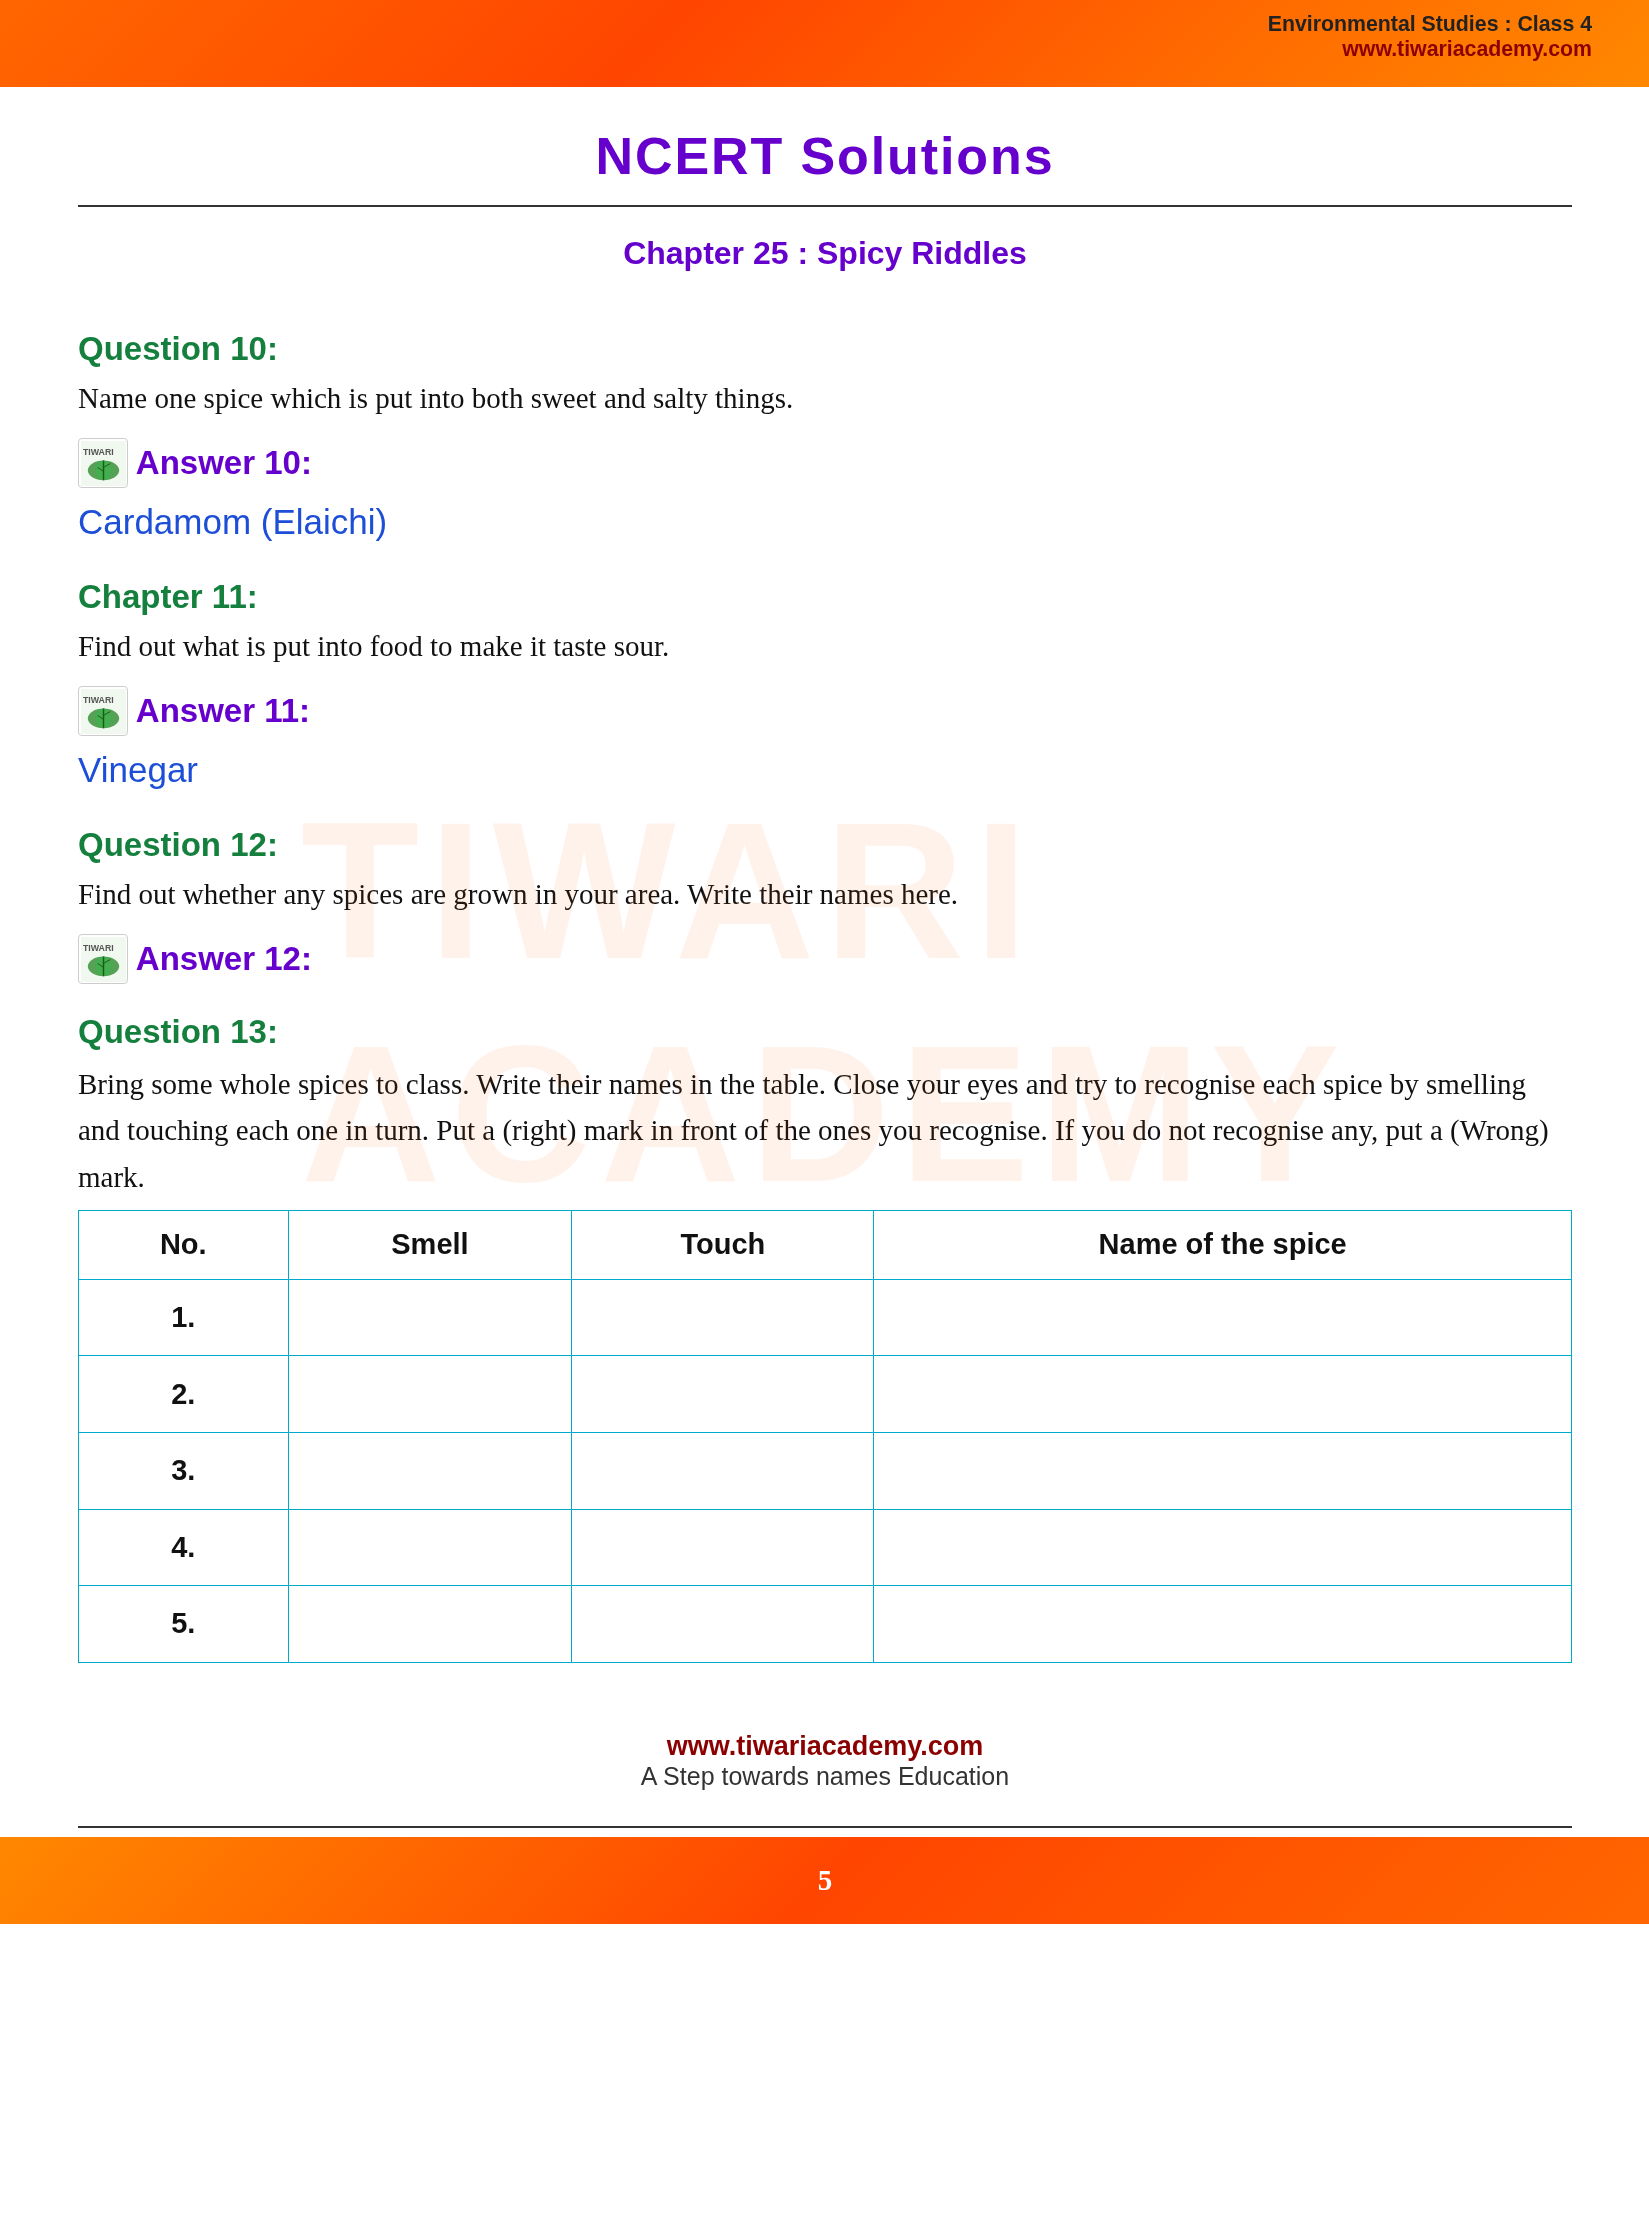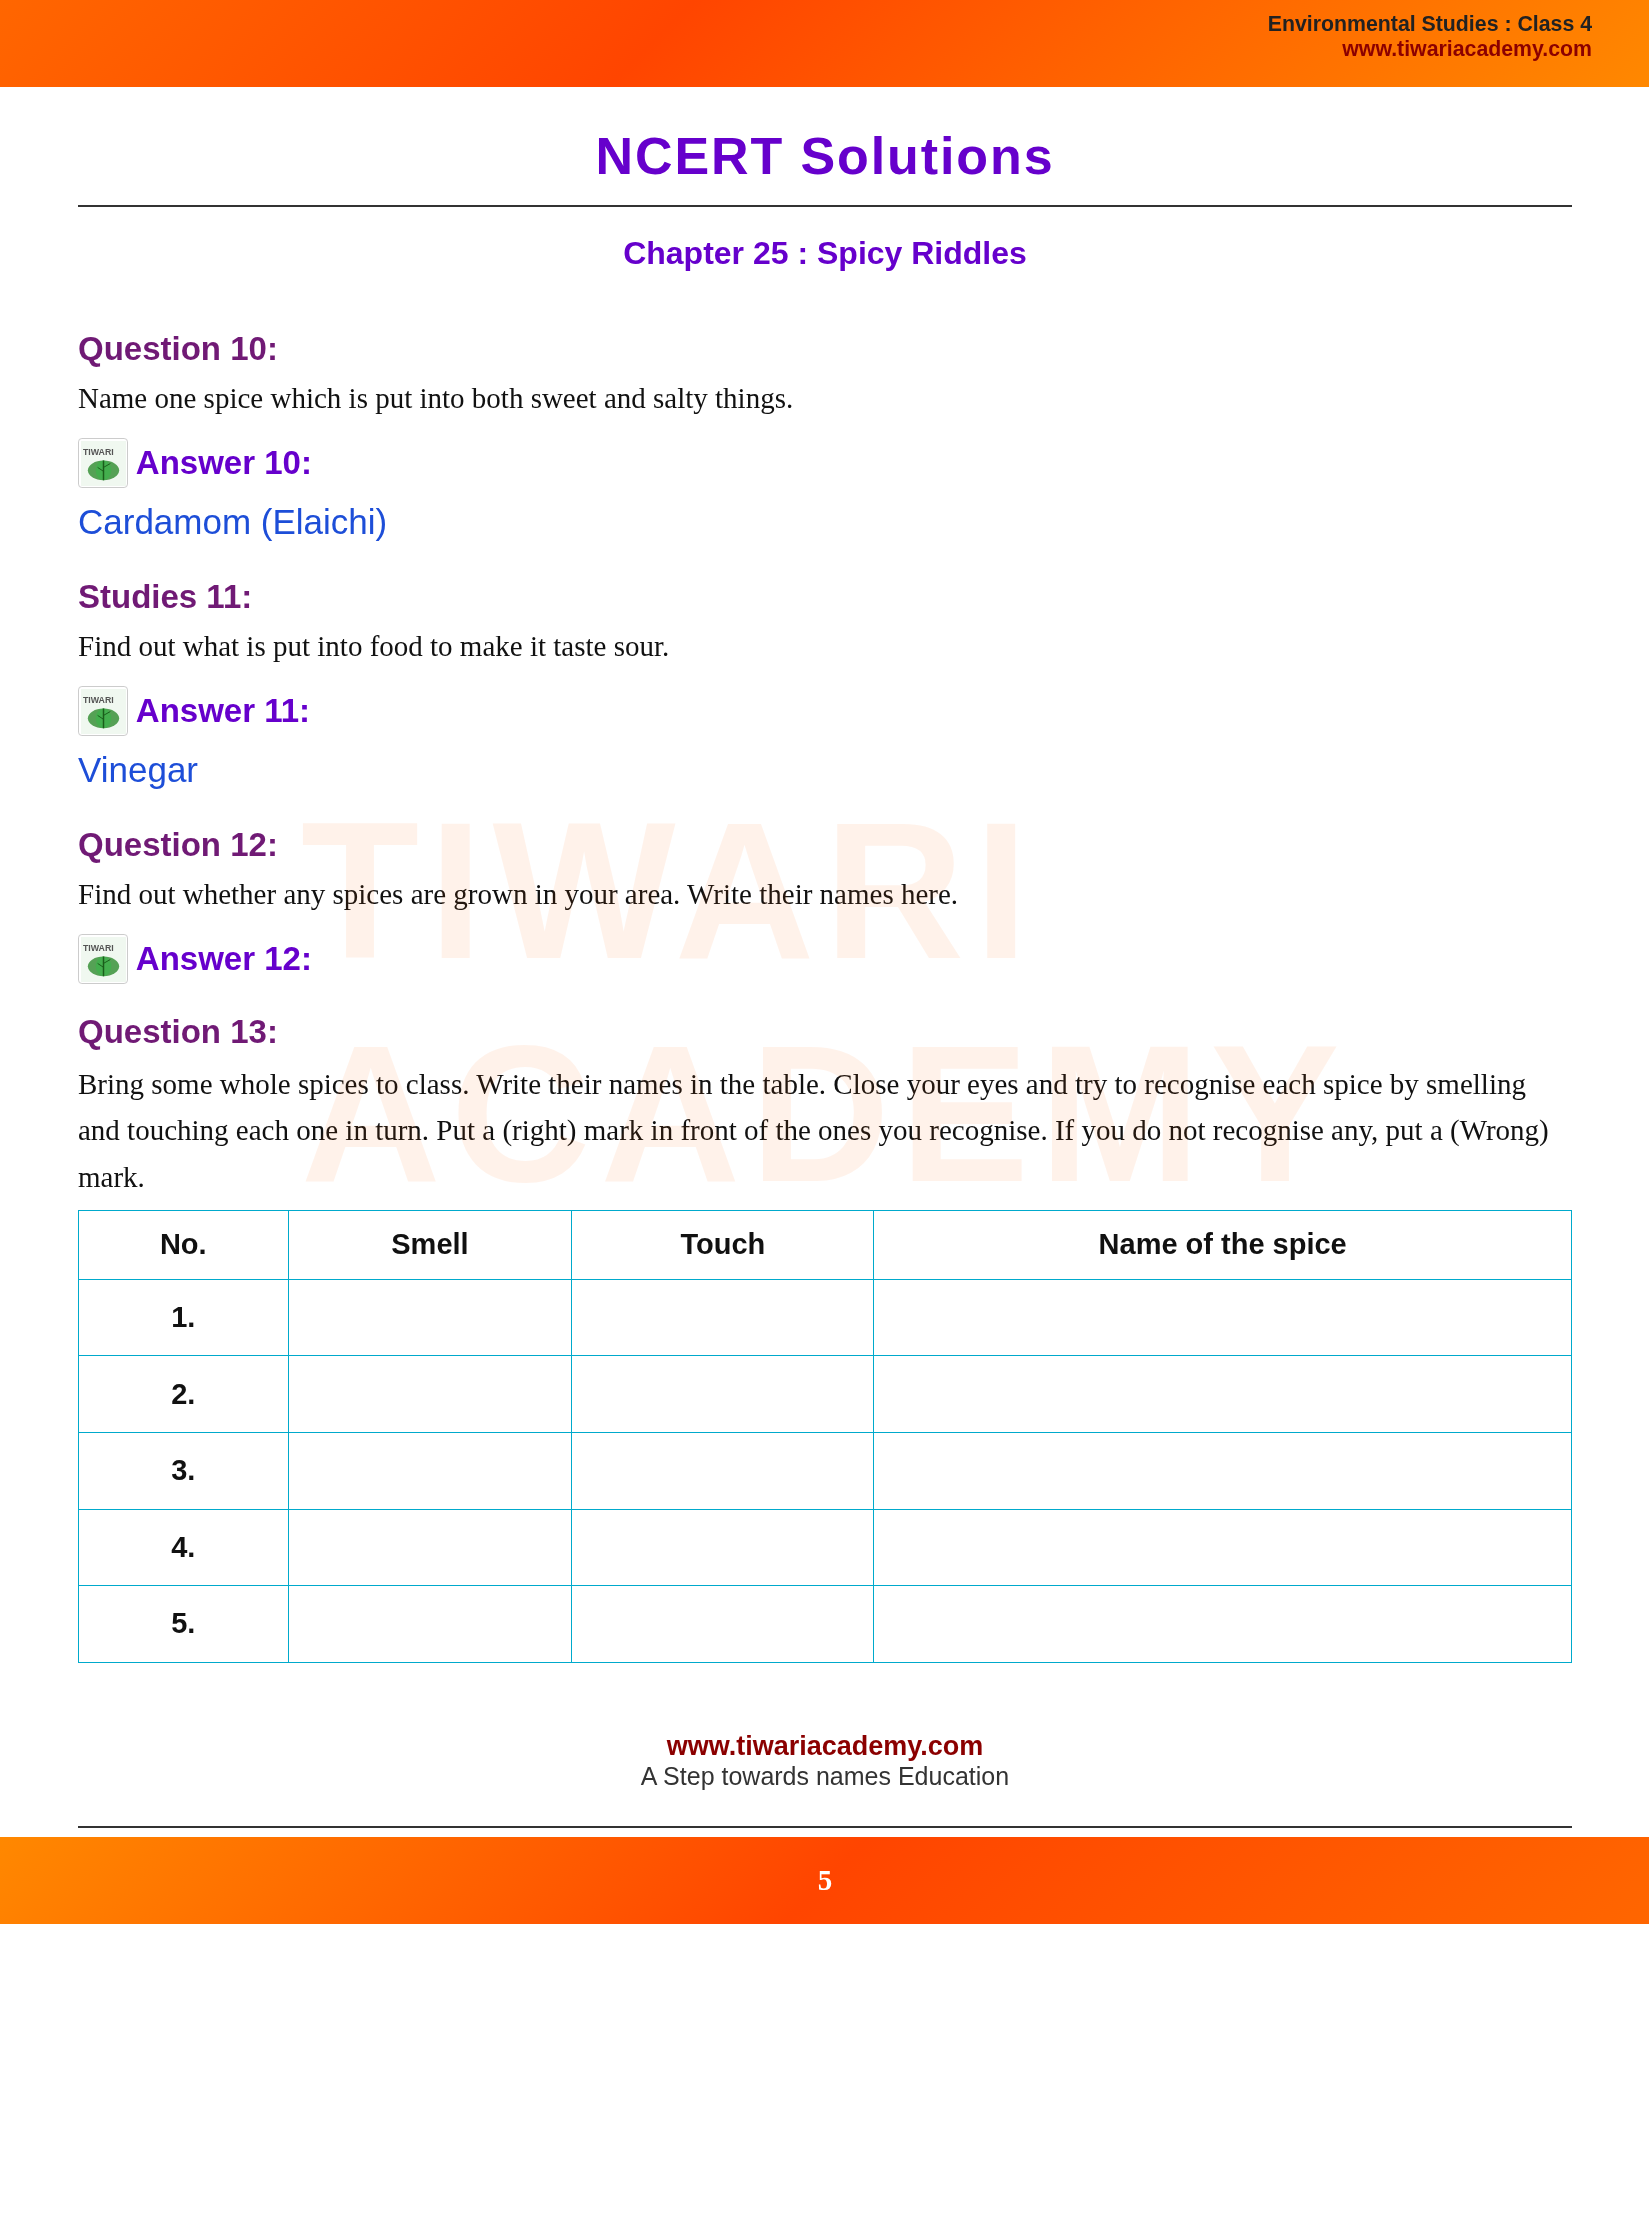--- a/index.html
+++ b/index.html
@@ -92,21 +92,21 @@
     .chapter-title h2 {
       font-size: 32px;
       font-weight: 900;
       color: #6600cc;
       font-family: Arial, sans-serif;
     }
 
     .question-label {
       font-size: 33px;
       font-weight: bold;
-      color: #701a75;
+      color: #15803d;
       font-family: Arial, sans-serif;
       margin-bottom: 9.7px;
       margin-top: 29px;
     }
 
     .question-text {
       font-size: 29px;
       color: #111;
       font-family: 'Palatino Linotype', Georgia, serif;
       margin-bottom: 17.5px;
@@ -278,21 +278,21 @@
         <ellipse cx="23" cy="30" rx="8" ry="10" fill="#3cb34a" opacity="0.7"></ellipse>
         <line x1="23" y1="20" x2="23" y2="40" stroke="#1a5c1a" stroke-width="1.5"></line>
         <line x1="23" y1="27" x2="30" y2="23" stroke="#1a5c1a" stroke-width="1"></line>
         <line x1="23" y1="31" x2="17" y2="27" stroke="#1a5c1a" stroke-width="1"></line>
       </svg>
     </div>
     <span class="answer-label">Answer 10:</span>
   </div>
   <div class="answer-text">Cardamom (Elaichi)</div>
 
-  <div class="question-label">Studies 11:</div>
+  <div class="question-label">Chapter 11:</div>
   <div class="question-text">Find out what is put into food to make it taste sour.</div>
 
   <div class="answer-header">
     <div class="tiwari-logo">
       <svg viewBox="0 0 46 46" xmlns="http://www.w3.org/2000/svg">
         <rect width="46" height="46" fill="#f0f8f0"></rect>
         <text x="2" y="14" font-size="9" fill="#555" font-family="Arial" font-weight="bold">TIWARI</text>
         <ellipse cx="23" cy="30" rx="16" ry="10" fill="#2e8b2e" opacity="0.8"></ellipse>
         <ellipse cx="23" cy="30" rx="8" ry="10" fill="#3cb34a" opacity="0.7"></ellipse>
         <line x1="23" y1="20" x2="23" y2="40" stroke="#1a5c1a" stroke-width="1.5"></line>

